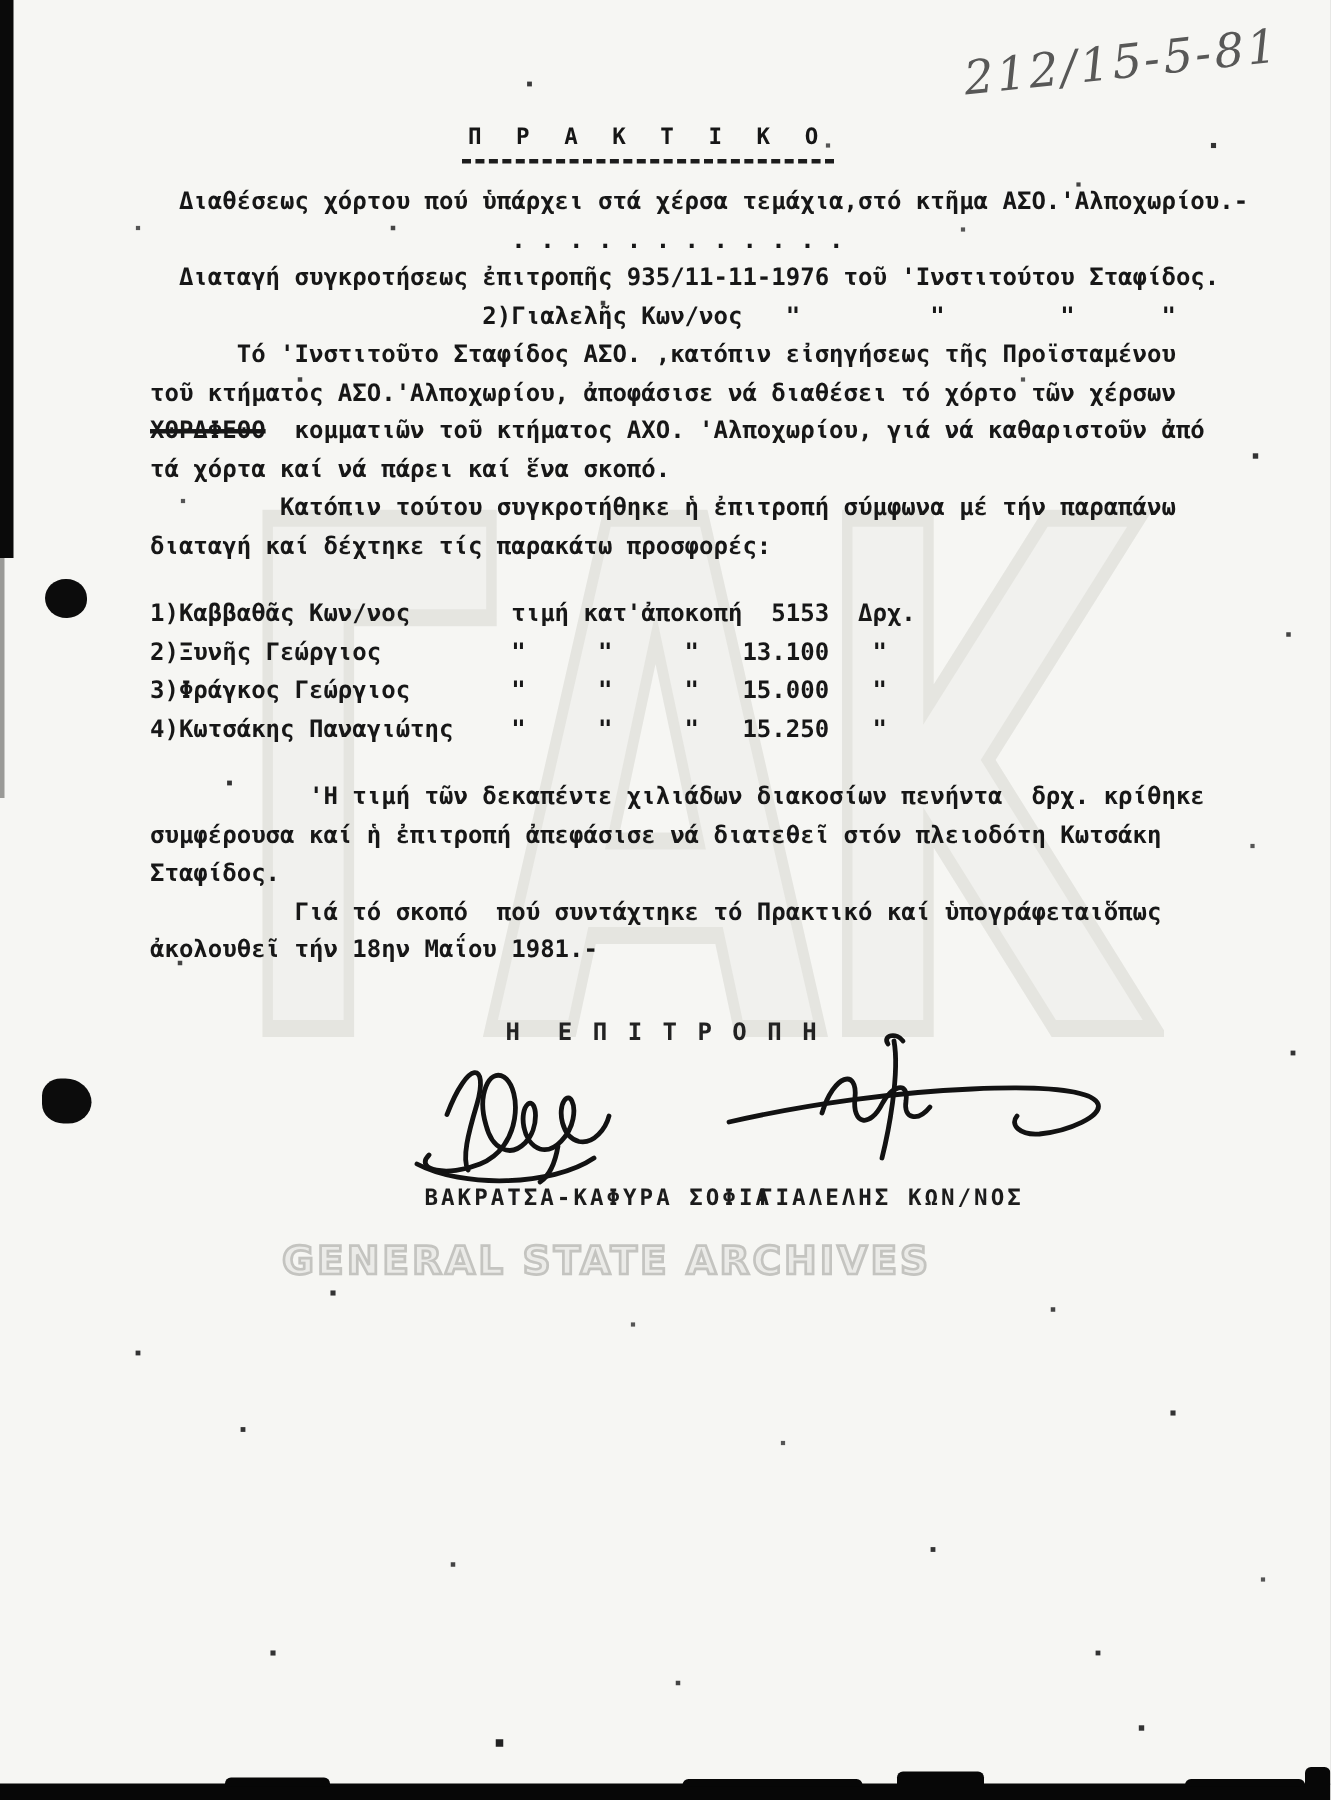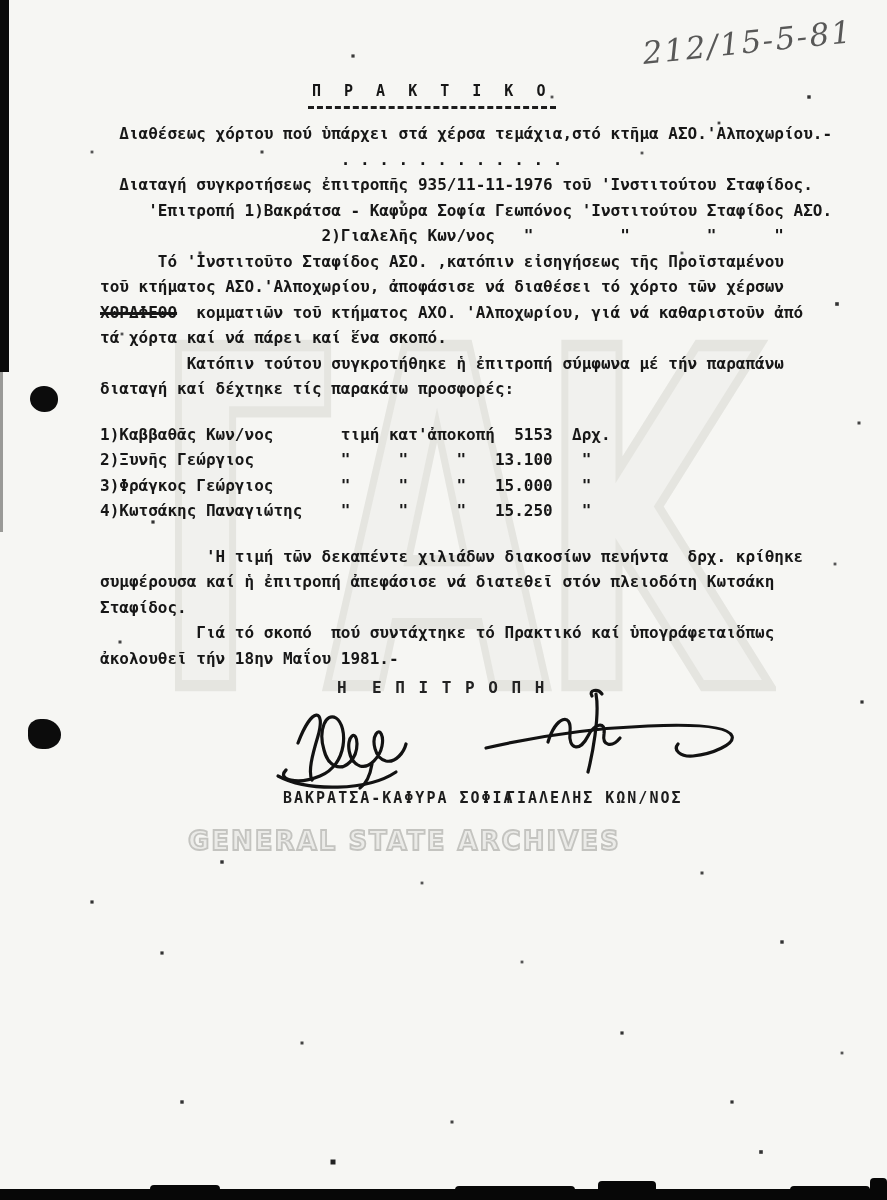--- a/index.html
+++ b/index.html
@@ -85,21 +85,20 @@
   <div class="wm-english">GENERAL STATE ARCHIVES</div>
 
   <div class="handwritten">212/15-5-81</div>
 
   <div class="title">Π Ρ Α Κ Τ Ι Κ Ο</div>
 
   <div class="doc-text">
     <div class="line">  Διαθέσεως χόρτου πού ὑπάρχει στά χέρσα τεμάχια,στό κτῆμα ΑΣΟ.'Αλποχωρίου.-</div>
     <div class="line">                         . . . . . . . . . . . .</div>
     <div class="line">  Διαταγή συγκροτήσεως ἐπιτροπῆς 935/11-11-1976 τοῦ 'Ινστιτούτου Σταφίδος.</div>
-    <div class="line">     'Επιτροπή 1)Βακράτσα - Καφύρα Σοφία Γεωπόνος 'Ινστιτούτου Σταφίδος ΑΣΟ.</div>
     <div class="line">                       2)Γιαλελῆς Κων/νος   "         "        "      "</div>
     <div class="line">      Τό 'Ινστιτοῦτο Σταφίδος ΑΣΟ. ,κατόπιν εἰσηγήσεως τῆς Προϊσταμένου</div>
     <div class="line">τοῦ κτήματος ΑΣΟ.'Αλποχωρίου, ἀποφάσισε νά διαθέσει τό χόρτο τῶν χέρσων</div>
     <div class="line"><span class="struck">ΧΘΡΔΦΕΘΟ</span><span>  κομματιῶν τοῦ κτήματος ΑΧΟ. 'Αλποχωρίου, γιά νά καθαριστοῦν ἀπό</span></div>
     <div class="line">τά χόρτα καί νά πάρει καί ἕνα σκοπό.</div>
     <div class="line">         Κατόπιν τούτου συγκροτήθηκε ἡ ἐπιτροπή σύμφωνα μέ τήν παραπάνω</div>
     <div class="line">διαταγή καί δέχτηκε τίς παρακάτω προσφορές:</div>
     <div class="line gap">1)Καββαθᾶς Κων/νος       τιμή κατ'ἀποκοπή  5153  Δρχ.</div>
     <div class="line">2)Ξυνῆς Γεώργιος         "     "     "   13.100   "</div>
     <div class="line">3)Φράγκος Γεώργιος       "     "     "   15.000   "</div>

